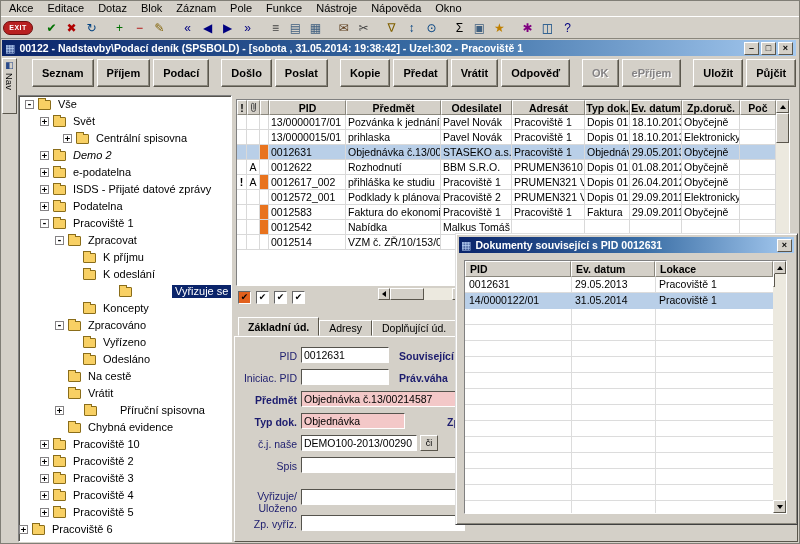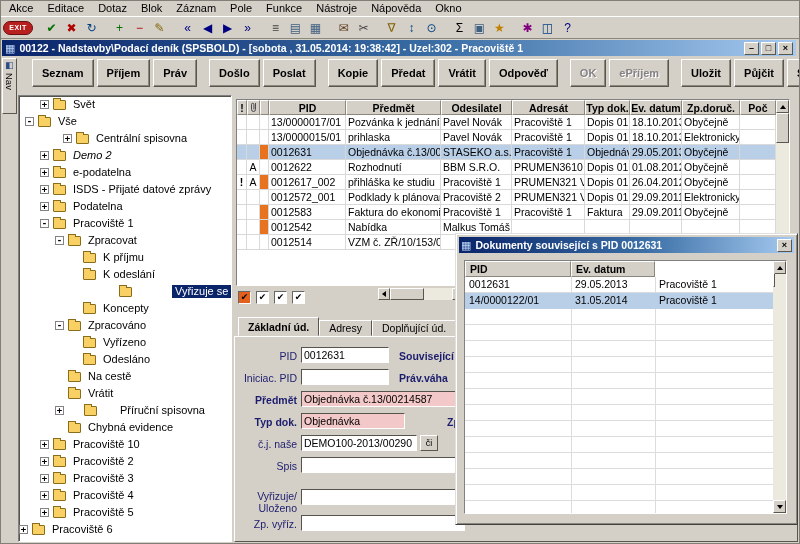--- a/index.html
+++ b/index.html
@@ -163,49 +163,49 @@
   <span class="titleicon">▦</span>
   <span class="title">00122 - Nadstavby\Podací deník (SPSBOLD) - [sobota , 31.05.2014: 19:38:42] - Uzel:302 - Pracoviště 1</span>
   <span class="wbtn raised">–</span>
     <span class="wbtn raised">□</span>
     <span class="wbtn raised">×</span>
 </div>
 
 <div id="btnrow" class="abs">
   <button class="abtn raised">Seznam</button>
     <button class="abtn raised">Příjem</button>
-    <button class="abtn raised">Práv</button>
+    <button class="abtn raised">Podací</button>
     <button class="abtn raised grp">Došlo</button>
     <button class="abtn raised">Poslat</button>
     <button class="abtn raised grp">Kopie</button>
     <button class="abtn raised">Předat</button>
     <button class="abtn raised">Vrátit</button>
     <button class="abtn raised">Odpověď</button>
     <button class="abtn raised grp disabled">OK</button>
     <button class="abtn raised disabled">ePříjem</button>
     <button class="abtn raised grp">Uložit</button>
     <button class="abtn raised">Půjčit</button>
     <button class="abtn raised">SŘ</button>
 </div>
 
 <div id="navtab" class="abs raised">
   <span class="navicon">◧</span>
   <span class="vlabel">Nav</span>
 </div>
 
 <div id="tree" class="abs sunken">
-  <div class="titem" style="padding-left: 21px;">
+  <div class="titem" style="padding-left: 6px;">
+      <span class="exp minus"></span>
+      <span class="folder"></span>
+      <span class="tlabel">Vše</span>
+    </div>
+    <div class="titem" style="padding-left: 21px;">
       <span class="exp plus"></span>
       <span class="folder"></span>
       <span class="tlabel">Svět</span>
-    </div>
-    <div class="titem" style="padding-left: 6px;">
-      <span class="exp minus"></span>
-      <span class="folder"></span>
-      <span class="tlabel">Vše</span>
     </div>
     <div class="titem" style="padding-left: 21px; margin-left: 23px;">
       <span class="exp plus"></span>
       <span class="folder"></span>
       <span class="tlabel">Centrální spisovna</span>
     </div>
     <div class="titem" style="padding-left: 21px; font-style: italic;">
       <span class="exp plus"></span>
       <span class="folder"></span>
       <span class="tlabel">Demo 2</span>
@@ -533,20 +533,21 @@
   <div id="poptitle">
     <span class="titleicon">▦</span>
     <span class="title">Dokumenty související s PID 0012631</span>
     <span class="wbtn raised">×</span>
   </div>
   <div id="poptable">
     <div id="popmain">
       <div class="pophead">
         <span class="ph pp0">PID</span>
         <span class="ph pp1">Ev. datum</span>
+        <span class="ph pp2">Lokace</span>
       </div>
       <div id="popbody">
         <span class="pvline" style="left:106px"></span>
         <span class="pvline" style="left:190px"></span>
         <div class="prow">
             <span class="pc pp0">0012631</span>
             <span class="pc pp1">29.05.2013</span>
             <span class="pc pp2">Pracoviště 1</span>
           </div>
           <div class="prow sel">

